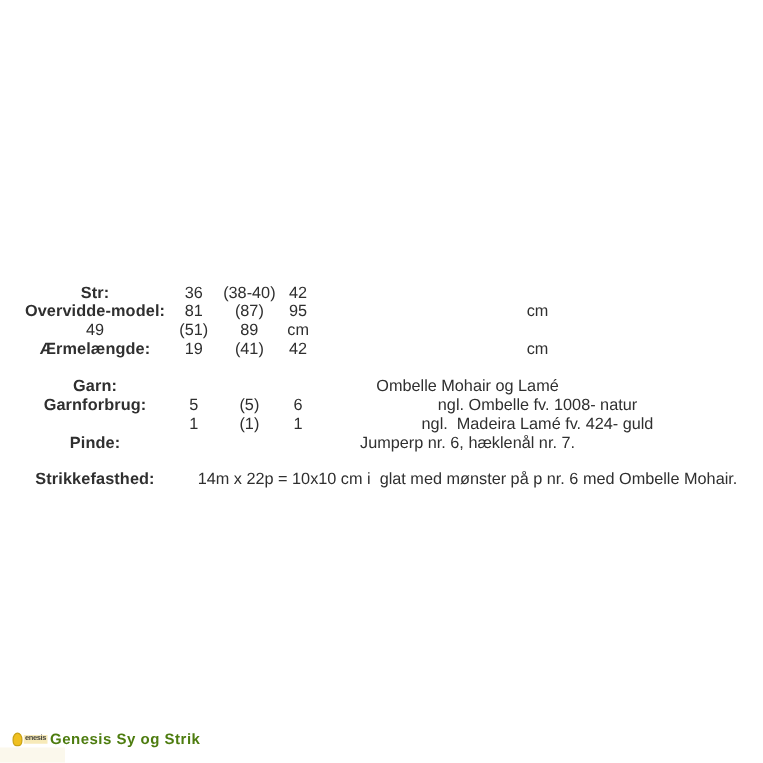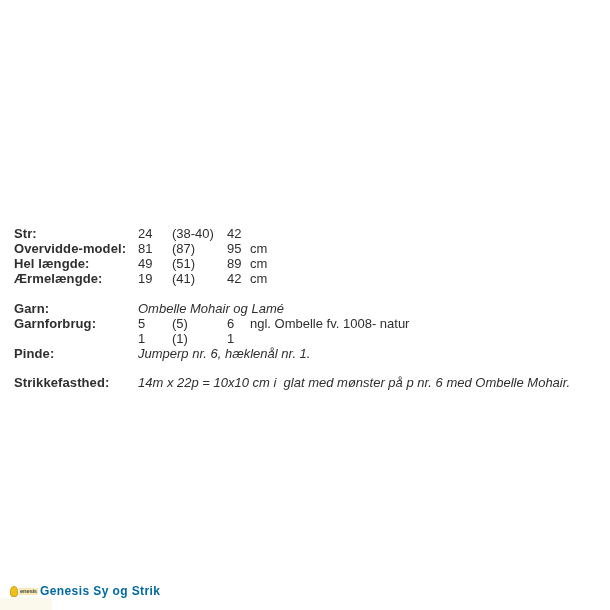--- a/index.html
+++ b/index.html
@@ -11,35 +11,35 @@
     height: 610px;
     background: #ffffff;
     position: relative;
     overflow: hidden;
     font-family: "Liberation Sans", sans-serif;
     color: #2f2f2f;
   }
   .doc {
     position: absolute;
     left: 0; top: 0;
-    width: 610px; height: 518px;
+    width: 610px; height: 518px; text-align: center;
   }
   .grid-row {
     display: grid;
     grid-template-columns: 124px 34px 55px 23px 1fr;
     line-height: 15px;
     font-size: 13px;
     white-space: pre;
   }
   .cell { white-space: pre; }
   .lbl {
     font-weight: bold;
     letter-spacing: 0.1px;
   }
-  .span-rest { grid-column: 2 / 6; font-style: italic; }
+  .span-rest { grid-column: 2 / 6; }
   .block { position: absolute; left: 14px; right: 0; }
   .size-block   { top: 226px; }
   .yarn-block   { top: 301px; }
   .gauge-block  { top: 375px; }
 
   
   .footer {
     position: absolute;
     left: 0;
     top: 582px;
@@ -74,53 +74,52 @@
     padding: 0 1px;
     line-height: 7px;
   }
   .brand {
     position: absolute;
     left: 40px;
     top: 2px;
     font-size: 12px;
     font-weight: bold;
     letter-spacing: 0.4px;
-    color: #0369a1;
+    color: #4d7c0f;
   }
   .corner-smudge {
     position: absolute;
     left: 0;
     top: 598px;
     width: 52px;
     height: 12px;
     background: #fbf8ec;
   }
 </style>
 </head>
 <body>
 
 <div class="doc">
 
   <div class="block size-block">
     <div class="grid-row">
       <span class="cell lbl">Str:</span>
-      <span class="cell">24</span>
+      <span class="cell">36</span>
       <span class="cell">(38-40)</span>
       <span class="cell">42</span>
       <span class="cell"></span>
     </div>
     <div class="grid-row">
       <span class="cell lbl">Overvidde-model:</span>
       <span class="cell">81</span>
       <span class="cell">(87)</span>
       <span class="cell">95</span>
       <span class="cell">cm</span>
     </div>
     <div class="grid-row">
-      <span class="cell lbl">Hel længde:</span>
       <span class="cell">49</span>
       <span class="cell">(51)</span>
       <span class="cell">89</span>
       <span class="cell">cm</span>
     </div>
     <div class="grid-row">
       <span class="cell lbl">Ærmelængde:</span>
       <span class="cell">19</span>
       <span class="cell">(41)</span>
       <span class="cell">42</span>
@@ -138,24 +137,25 @@
       <span class="cell">5</span>
       <span class="cell">(5)</span>
       <span class="cell">6</span>
       <span class="cell">ngl. Ombelle fv. 1008- natur</span>
     </div>
     <div class="grid-row">
       <span class="cell"></span>
       <span class="cell">1</span>
       <span class="cell">(1)</span>
       <span class="cell">1</span>
+      <span class="cell">ngl.  Madeira Lamé fv. 424- guld</span>
     </div>
     <div class="grid-row">
       <span class="cell lbl">Pinde:</span>
-      <span class="cell span-rest">Jumperp nr. 6, hæklenål nr. 1.</span>
+      <span class="cell span-rest">Jumperp nr. 6, hæklenål nr. 7.</span>
     </div>
   </div>
 
   <div class="block gauge-block">
     <div class="grid-row">
       <span class="cell lbl">Strikkefasthed:</span>
       <span class="cell span-rest">14m x 22p = 10x10 cm i  glat med mønster på p nr. 6 med Ombelle Mohair.</span>
     </div>
   </div>
 

